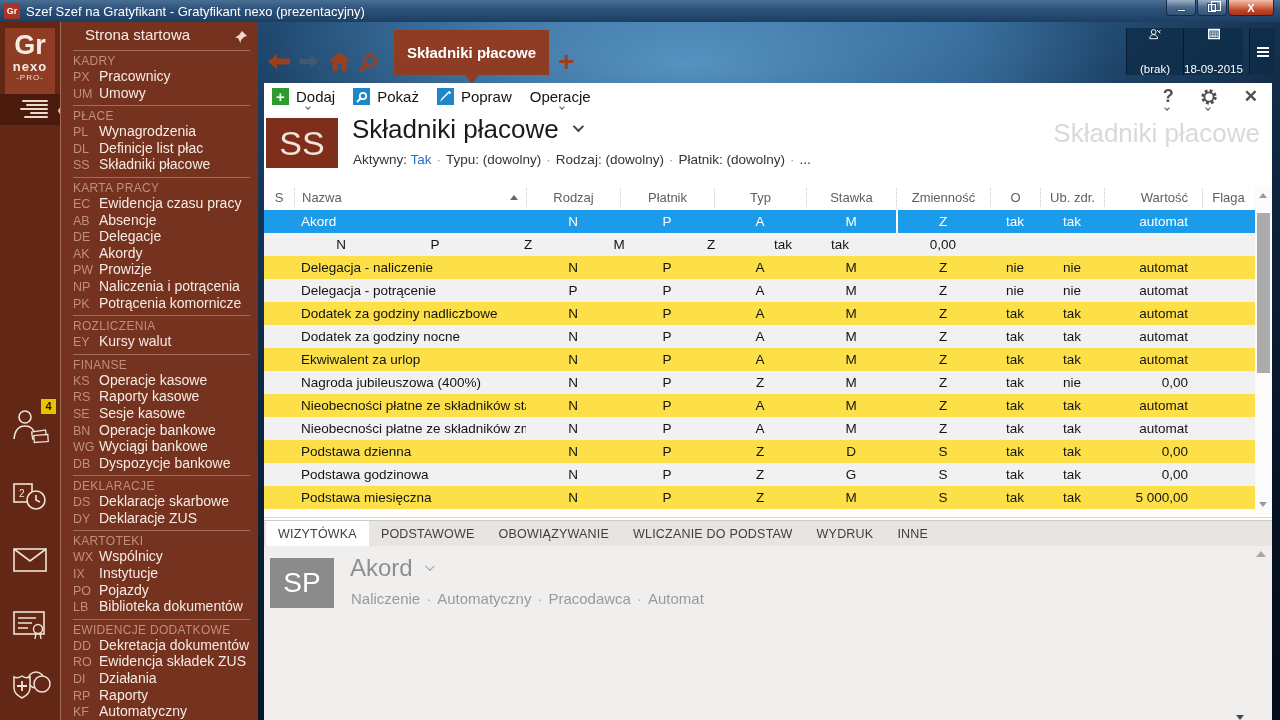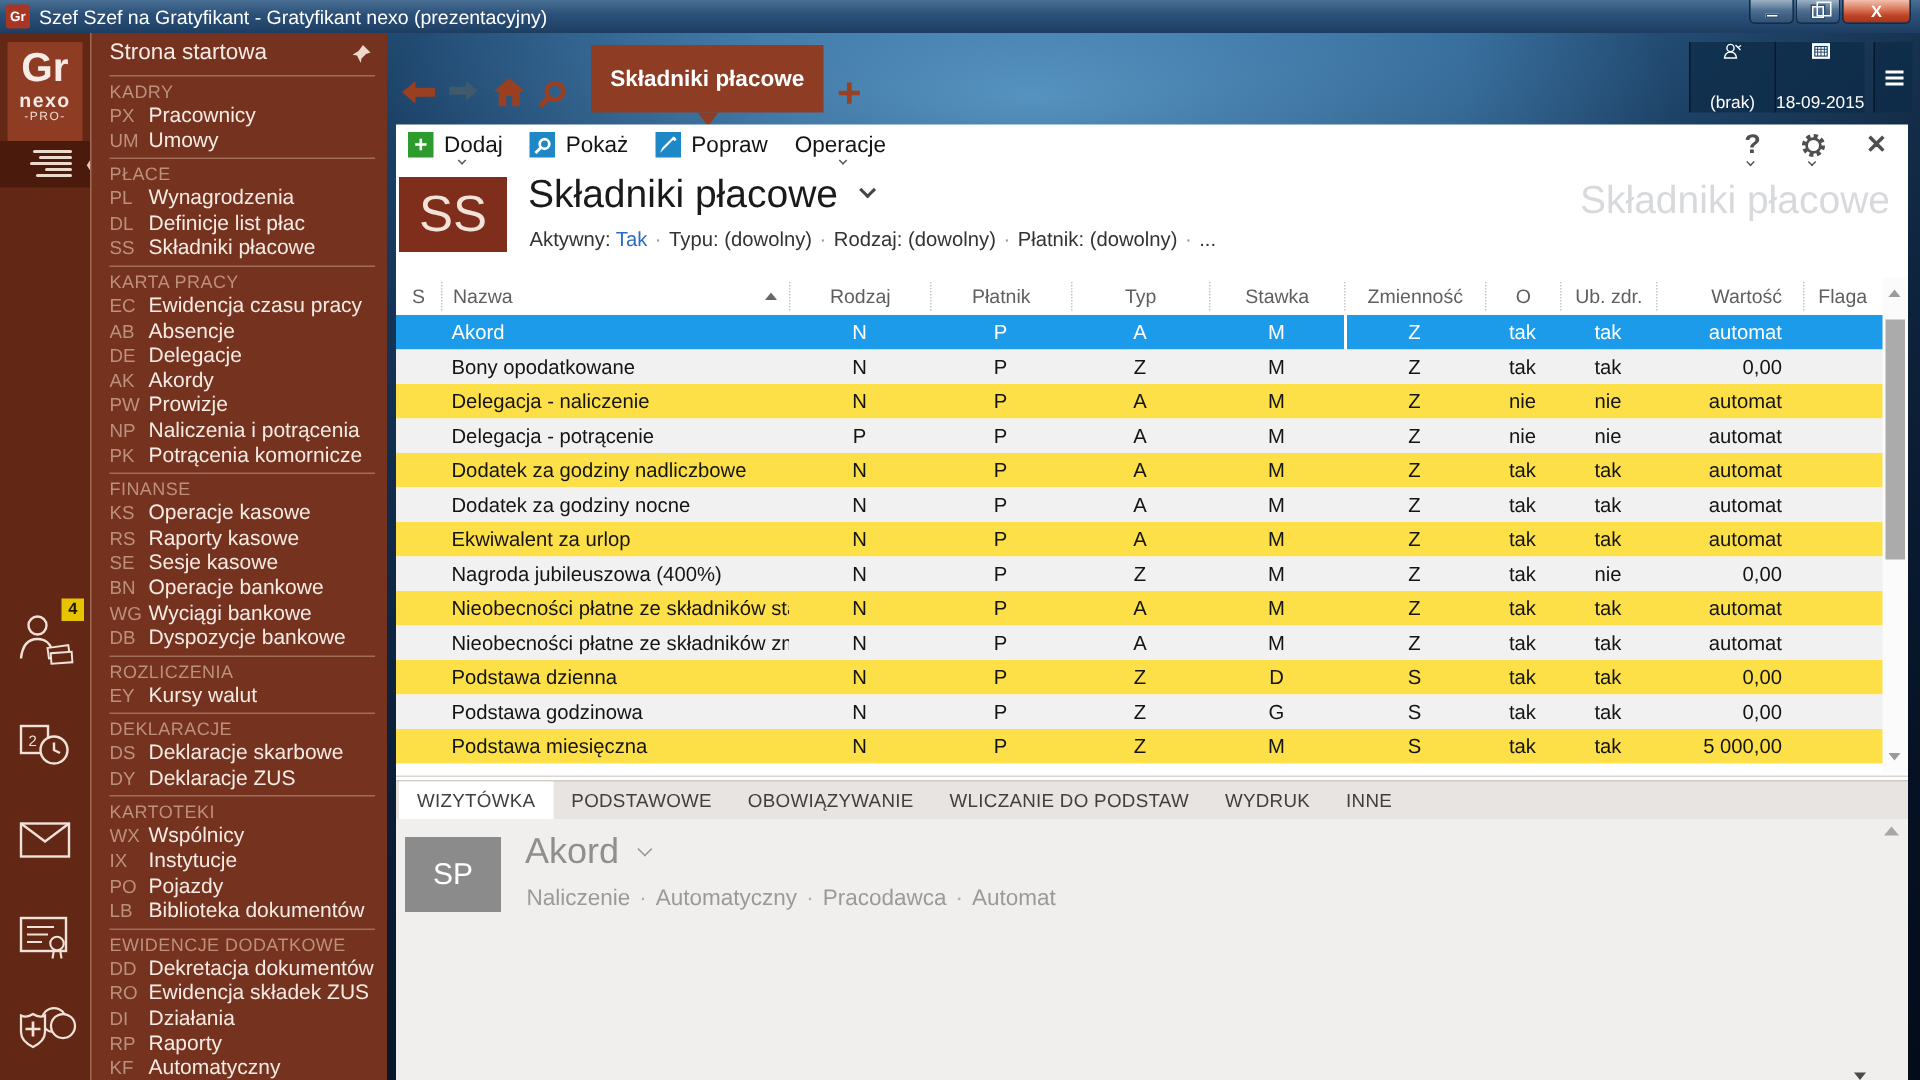--- a/index.html
+++ b/index.html
@@ -38,21 +38,21 @@
   .ham-lines i:nth-child(4){width:18px;margin-left:10px}
   .ham-lines i:nth-child(5){width:24px;margin-left:4px}
   .ham-notch { position:absolute; right:-4px; top:5px; width:9px; height:20px; color:#e2c9ba; font-size:20px; line-height:20px; }
   .strip-icon { position:absolute; left:10px; width:42px; height:40px; }
   .badge { position:absolute; right:-4px; top:-8px; min-width:15px; height:15px; background:#e8c400; color:#201600;
     font-size:11px; font-weight:bold; text-align:center; line-height:15px; padding:0 2px; }
 
   
   .menu { position:absolute; left:60px; top:22px; width:198px; height:698px; background:#74321f;
     border-left:1px solid #9e6c55; color:#f6ebe4; overflow:hidden; }
-  .menu-home { position:relative; height:25px; line-height:25px; font-size:15px; padding-left:12px; }
+  .menu-home { position:relative; height:25px; line-height:25px; font-size:15px; padding-left:24px; }
   .menu-pin { position:absolute; right:10px; top:4px; }
   .m-section { border-top:1px solid rgba(235,205,185,.38); margin:3px 8px 0 12px; padding-top:2px; }
   .m-head { font-size:12px; font-weight:normal; color:#bd907c; letter-spacing:.3px; line-height:16px; }
   .m-item { font-size:14px; line-height:15.6px; white-space:nowrap; overflow:hidden; }
   .m-code { display:inline-block; width:26px; font-size:12.5px; color:#bd907c; }
 
   
   .main { position:absolute; left:258px; top:22px; width:1022px; height:698px;
     background:
       radial-gradient(ellipse 60% 28% at 42% 6%, rgba(125,195,240,.55), transparent 70%),
@@ -132,21 +132,21 @@
 
   
   .tabbar { position:absolute; left:0; top:437px; width:1008px; height:26px; background:#e7e4e1;
     border-top:1px solid #cfccc8; display:flex; align-items:stretch; font-size:12.5px; color:#3f3f3f; padding-left:2px; }
   .btab { display:flex; align-items:center; padding:0 12px; letter-spacing:.2px; }
   .btab.active { background:#fff; }
 
   
   .bottom { position:absolute; left:0; top:463px; width:1008px; height:174px; background:#f1efed; }
   .sp-box { position:absolute; left:6px; top:12px; width:64px; height:50px; background:#8b8b8b;
-    color:#fff; font-size:20px; display:flex; align-items:center; justify-content:center; }
+    color:#fff; font-size:28px; display:flex; align-items:center; justify-content:center; }
   .bottom-title { position:absolute; left:86px; top:8px; font-size:24px; color:#8f8f8f; display:flex; align-items:center; }
   .bt-caret { width:7px; height:7px; border-right:1.8px solid #9a9a9a; border-bottom:1.8px solid #9a9a9a; transform:rotate(45deg) translateY(-2px); margin-left:12px; margin-top:-2px; }
   .bottom-sub { position:absolute; left:87px; top:44px; font-size:15px; color:#9a9a9a; }
   .bottom-sub .sep { margin:0 6px; color:#b0aeab; }
   .b-arr-up { position:absolute; right:6px; top:5px; width:0; height:0; border-left:5px solid transparent; border-right:5px solid transparent; border-bottom:6px solid #a9a7a4; }
   .b-arr-dn { position:absolute; right:28px; bottom:0px; width:0; height:0; border-left:4px solid transparent; border-right:4px solid transparent; border-top:5px solid #4a4a4a; }
 </style>
 </head>
 <body>
 
@@ -255,31 +255,31 @@
         <div class="m-head">KARTA PRACY</div>
         <div class="m-item"><span class="m-code">EC</span><span>Ewidencja czasu pracy</span></div>
         <div class="m-item"><span class="m-code">AB</span><span>Absencje</span></div>
         <div class="m-item"><span class="m-code">DE</span><span>Delegacje</span></div>
         <div class="m-item"><span class="m-code">AK</span><span>Akordy</span></div>
         <div class="m-item"><span class="m-code">PW</span><span>Prowizje</span></div>
         <div class="m-item"><span class="m-code">NP</span><span>Naliczenia i potrącenia</span></div>
         <div class="m-item"><span class="m-code">PK</span><span>Potrącenia komornicze</span></div>
       </div>
       <div class="m-section">
+        <div class="m-head">ROZLICZENIA</div>
+        <div class="m-item"><span class="m-code">EY</span><span>Kursy walut</span></div>
+      </div>
+      <div class="m-section">
         <div class="m-head">FINANSE</div>
         <div class="m-item"><span class="m-code">KS</span><span>Operacje kasowe</span></div>
         <div class="m-item"><span class="m-code">RS</span><span>Raporty kasowe</span></div>
         <div class="m-item"><span class="m-code">SE</span><span>Sesje kasowe</span></div>
         <div class="m-item"><span class="m-code">BN</span><span>Operacje bankowe</span></div>
         <div class="m-item"><span class="m-code">WG</span><span>Wyciągi bankowe</span></div>
         <div class="m-item"><span class="m-code">DB</span><span>Dyspozycje bankowe</span></div>
-      </div>
-      <div class="m-section">
-        <div class="m-head">ROZLICZENIA</div>
-        <div class="m-item"><span class="m-code">EY</span><span>Kursy walut</span></div>
       </div>
       <div class="m-section">
         <div class="m-head">DEKLARACJE</div>
         <div class="m-item"><span class="m-code">DS</span><span>Deklaracje skarbowe</span></div>
         <div class="m-item"><span class="m-code">DY</span><span>Deklaracje ZUS</span></div>
       </div>
       <div class="m-section">
         <div class="m-head">KARTOTEKI</div>
         <div class="m-item"><span class="m-code">WX</span><span>Wspólnicy</span></div>
         <div class="m-item"><span class="m-code">IX</span><span>Instytucje</span></div>
@@ -432,21 +432,20 @@
             <div class="tc c4">A</div>
             <div class="tc c5">M</div>
             <div class="tc c6">Z</div>
             <div class="tc c7">tak</div>
             <div class="tc c8">tak</div>
             <div class="tc c9">automat</div>
             <div class="tc c10"></div>
           </div>
           <div class="trow alt">
             <div class="tc c0"></div>
-            <div class="tc c1">Bony opodatkowane</div>
             <div class="tc c2">N</div>
             <div class="tc c3">P</div>
             <div class="tc c4">Z</div>
             <div class="tc c5">M</div>
             <div class="tc c6">Z</div>
             <div class="tc c7">tak</div>
             <div class="tc c8">tak</div>
             <div class="tc c9">0,00</div>
             <div class="tc c10"></div>
           </div>

